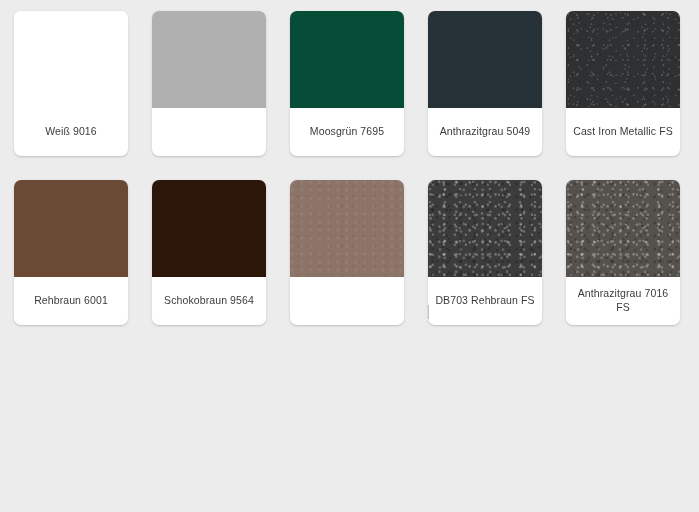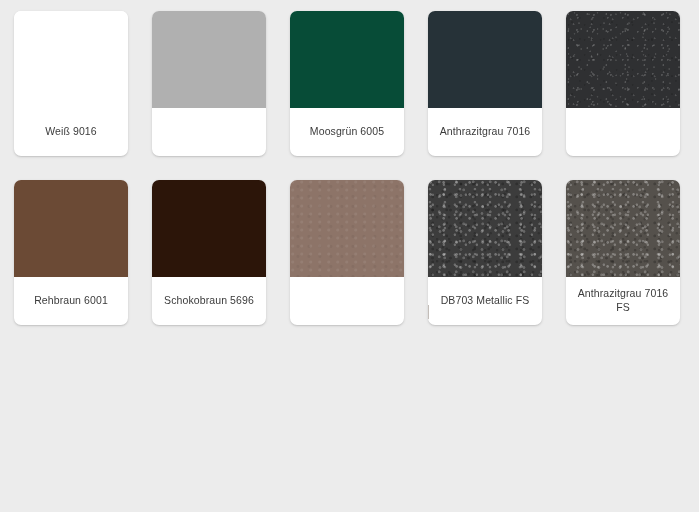--- a/index.html
+++ b/index.html
@@ -147,55 +147,56 @@
     </div>
     <div class="swatch-card">
       <div class="swatch-color " style="background-color: rgb(176, 176, 176);">
         <div class="swatch-sheen"></div>
       </div>
     </div>
     <div class="swatch-card">
       <div class="swatch-color " style="background-color: rgb(7, 76, 55);">
         <div class="swatch-sheen"></div>
       </div>
-      <div class="swatch-label">Moosgrün 6005</div>
+      <div class="swatch-label">Moosgrün 7695</div>
     </div>
     <div class="swatch-card">
       <div class="swatch-color " style="background-color: rgb(38, 50, 56);">
         <div class="swatch-sheen"></div>
       </div>
-      <div class="swatch-label">Anthrazitgrau 7016</div>
+      <div class="swatch-label">Anthrazitgrau 5049</div>
     </div>
     <div class="swatch-card">
       <div class="swatch-color tex-flecks" style="background-color: rgb(47, 48, 50);">
         <div class="swatch-sheen"></div>
       </div>
+      <div class="swatch-label">Cast Iron Metallic FS</div>
     </div>
     <div class="swatch-card">
       <div class="swatch-color " style="background-color: rgb(107, 74, 53);">
         <div class="swatch-sheen"></div>
       </div>
       <div class="swatch-label">Rehbraun 6001</div>
     </div>
     <div class="swatch-card">
       <div class="swatch-color " style="background-color: rgb(44, 21, 9);">
         <div class="swatch-sheen"></div>
       </div>
-      <div class="swatch-label">Schokobraun 5696</div>
+      <div class="swatch-label">Schokobraun 9564</div>
     </div>
     <div class="swatch-card">
       <div class="swatch-color tex-smooth-noise" style="background-color: rgb(141, 116, 104);">
         <div class="swatch-sheen"></div>
       </div>
     </div>
     <div class="swatch-card">
       <div class="swatch-color tex-coarse" style="background-color: rgb(60, 60, 60);">
         <div class="swatch-sheen"></div>
       </div>
-      <div class="swatch-label">DB703 Metallic FS</div>
+      <div class="swatch-label">DB703 Rehbraun FS</div>
     </div>
     <div class="swatch-card">
       <div class="swatch-color tex-coarse" style="background-color: rgb(85, 81, 76);">
         <div class="swatch-sheen"></div>
       </div>
       <div class="swatch-label">Anthrazitgrau 7016 FS</div>
     </div>
   </div>
 <div class="stray-mark"></div>
 

